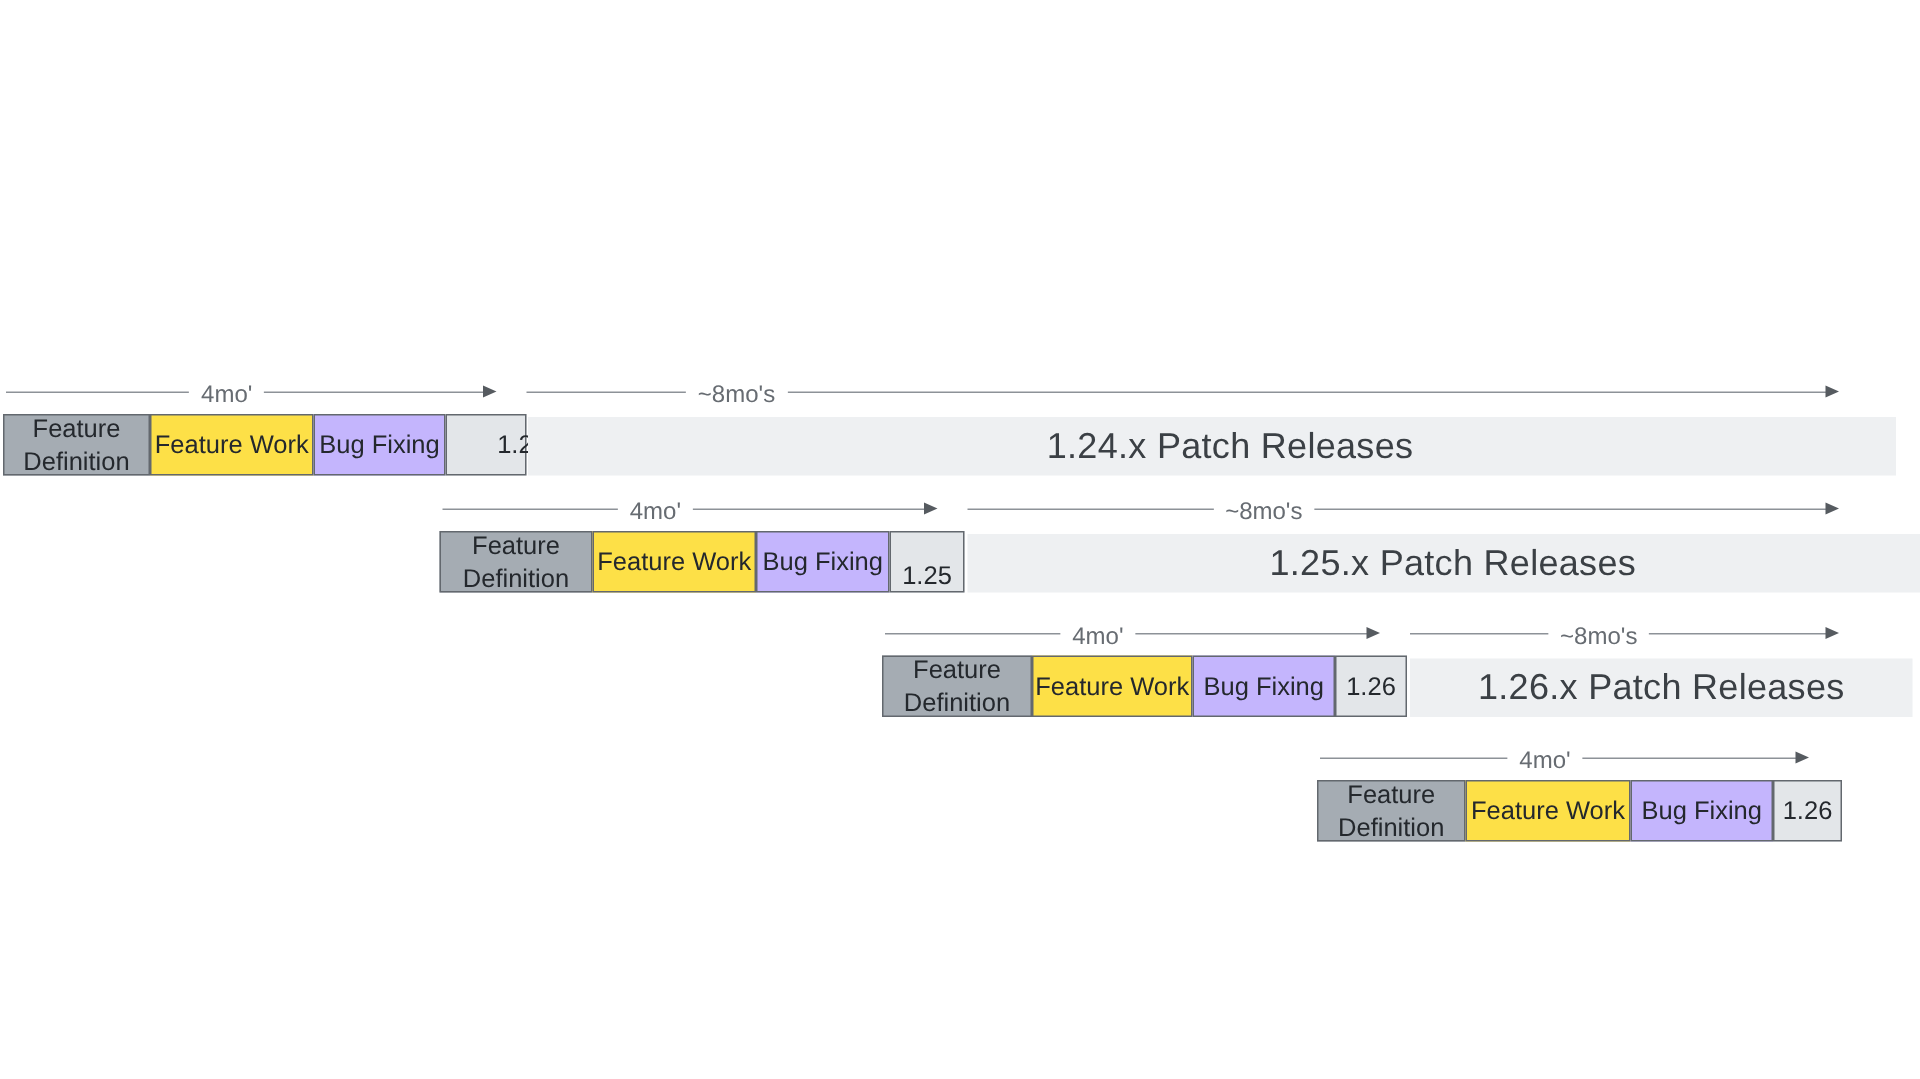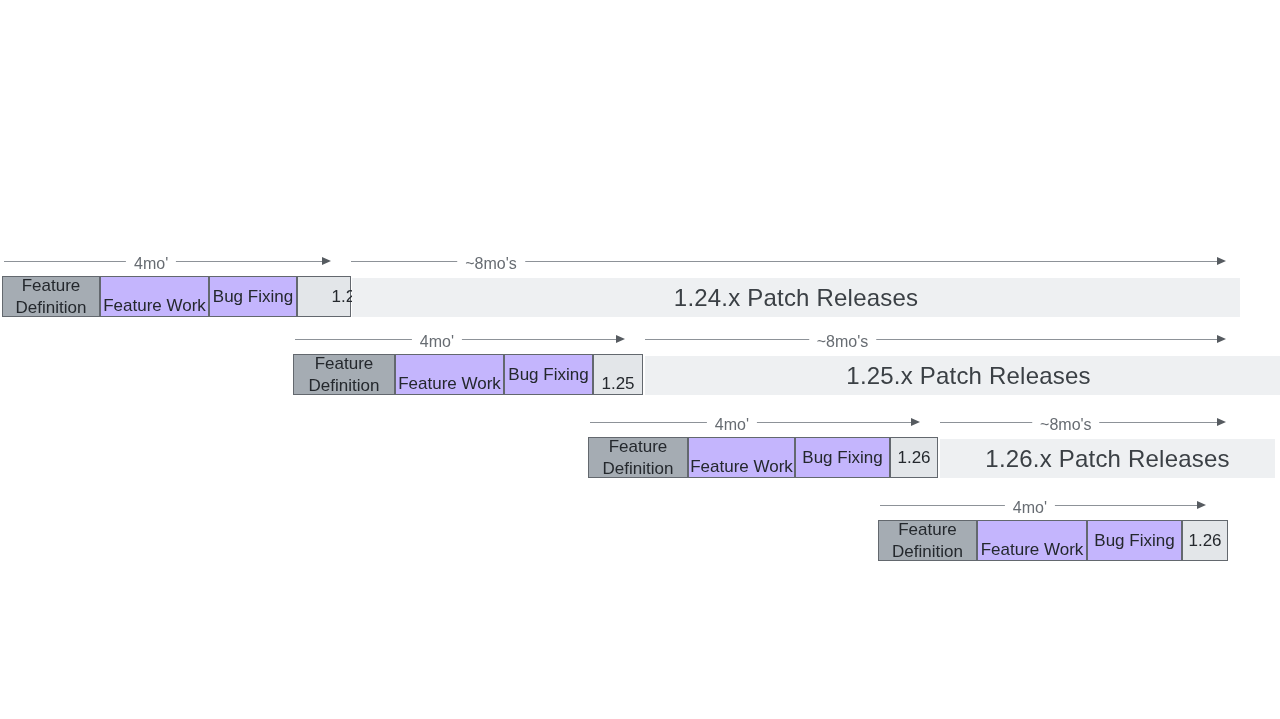--- a/index.html
+++ b/index.html
@@ -25,21 +25,21 @@
     font-size:16px; color:#676c72; white-space:nowrap;
   }
   
   .phase {
     position:absolute; box-sizing:border-box; height:41px;
     border:1.5px solid #63686e;
     display:flex; align-items:center; justify-content:center;
     text-align:center; font-size:17px; line-height:1.25; color:#24282d;
   }
   .fd  { background:#a5acb3; }
-  .fw  { background:#c4b5fd;align-items:flex-end; }
+  .fw  { background:#fde047; }
   .bf  { background:#c4b5fd; }
   .ver { background:#e3e6e9; }
   
   .patch-bar {
     position:absolute; height:39px; background:#eef0f2;
     display:flex; align-items:center; justify-content:center;
     font-size:24px; color:#3b4045; letter-spacing:0.2px; white-space:nowrap;
   }
 </style>
 </head>
@@ -63,21 +63,21 @@
     </div>
     <div class="phase fw" style="left:100px; top:276px; width:109px;">
       <span>Feature Work</span>
     </div>
     <div class="phase bf" style="left:209px; top:276px; width:88px;">
       <span>Bug Fixing</span>
     </div>
     <div class="phase ver" style="left:297px; top:276px; width:54px;padding-left:48px;">
       <span>1.24</span>
     </div>
-    <div class="patch-bar" style="left:352px; top:278px; width:888px;">
+    <div class="patch-bar" style="left:352px; top:278px; width:888px;padding-left:24px;">
       <span>1.24.x Patch Releases</span>
     </div>
   </div>
 
   <div>
     <div class="arrow" style="left:295px; top:334px; width:330px;">
       <span class="line"></span>
       <span class="head"></span>
       <span class="arrow-label" style="left:43%;">4mo'</span>
     </div>

